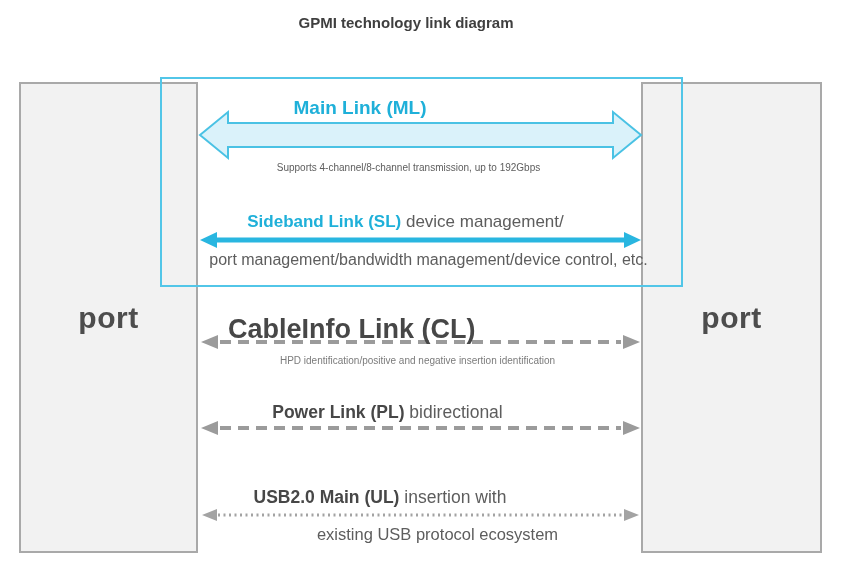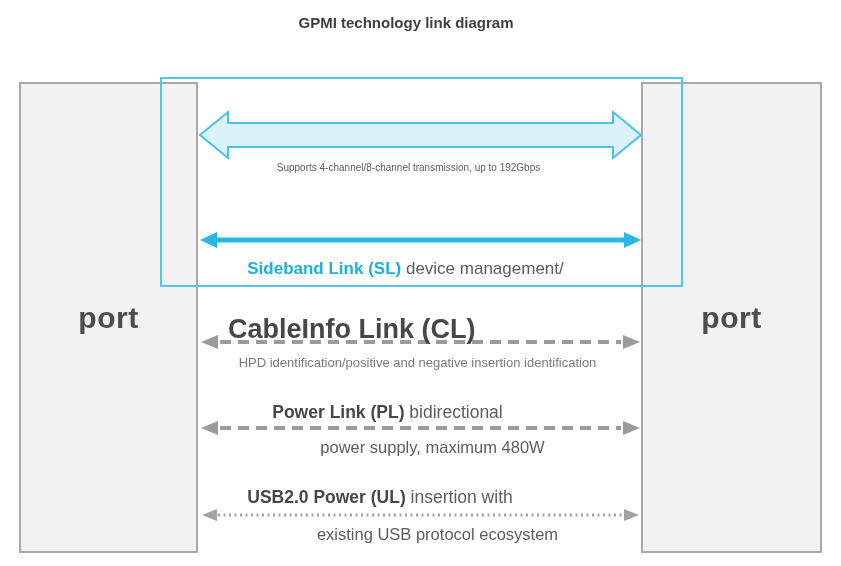--- a/index.html
+++ b/index.html
@@ -23,24 +23,24 @@
     position:absolute;left:250px;top:14px;width:312px;text-align:center;
     font-size:15px;font-weight:bold;color:#3f3f3f;white-space:nowrap;
   }
   .lbl{position:absolute;white-space:nowrap;}
   .center{text-align:center;}
   .cyan-bold{color:#1fb0d9;font-weight:bold;}
   .dark-bold{color:#474747;font-weight:bold;}
   .gray{color:#5d5d5d;}
   .main-link-label{left:200px;top:97px;width:320px;font-size:19px;}
   .main-desc{left:188px;top:162px;width:441px;font-size:10px;}
-  .sideband-label{left:185px;top:212px;width:441px;font-size:17px;margin-top:47px;}
+  .sideband-label{left:185px;top:212px;width:441px;font-size:17px;}
   .sideband-desc{left:208px;top:251px;width:441px;font-size:16px;}
   .cableinfo-label{left:228px;top:314px;font-size:27px;}
-  .cableinfo-desc{left:197px;top:355px;width:441px;font-size:13px;color:#7b7b7b;}
+  .cableinfo-desc{left:197px;top:355px;width:441px;font-size:10px;color:#7b7b7b;}
   .power-label{left:165px;top:402px;width:445px;font-size:17.5px;}
   .power-desc{left:212px;top:438px;width:441px;font-size:16.5px;}
   .usb-label{left:160px;top:487px;width:440px;font-size:17.5px;}
   .usb-desc{left:217px;top:525px;width:441px;font-size:16.5px;}
   svg{position:absolute;left:0;top:0;pointer-events:none;}
 </style>
 </head>
 <body>
 
 <div id="canvas">
@@ -70,26 +70,27 @@
 
     <line x1="220" y1="428" x2="621" y2="428" stroke="#9b9b9b" stroke-width="4" stroke-dasharray="11 7"></line>
     <polygon points="201,428 218,421 218,435" fill="#9b9b9b"></polygon>
     <polygon points="640,428 623,421 623,435" fill="#9b9b9b"></polygon>
 
     <line x1="218" y1="515" x2="623" y2="515" stroke="#a3a3a3" stroke-width="3" stroke-dasharray="2 3.5"></line>
     <polygon points="202,515 217,509 217,521" fill="#a3a3a3"></polygon>
     <polygon points="639,515 624,509 624,521" fill="#a3a3a3"></polygon>
   </svg>
 
+  <div class="lbl center main-link-label cyan-bold">Main Link (ML)</div>
   <div class="lbl center main-desc gray">Supports 4-channel/8-channel transmission, up to 192Gbps</div>
 
   <div class="lbl center sideband-label"><span class="cyan-bold">Sideband Link (SL)</span><span class="gray"> device management/</span></div>
+  <div class="lbl center sideband-desc gray">port management/bandwidth management/device control, etc.</div>
 
   <div class="lbl cableinfo-label dark-bold">CableInfo Link (CL)</div>
   <div class="lbl center cableinfo-desc">HPD identification/positive and negative insertion identification</div>
 
   <div class="lbl center power-label"><span class="dark-bold">Power Link (PL)</span><span class="gray"> bidirectional</span></div>
-  <div class="lbl center power-desc gray">power supply, maximum 480W</div>
 
-  <div class="lbl center usb-label"><span class="dark-bold">USB2.0 Power (UL)</span><span class="gray"> insertion with</span></div>
+  <div class="lbl center usb-label"><span class="dark-bold">USB2.0 Main (UL)</span><span class="gray"> insertion with</span></div>
   <div class="lbl center usb-desc gray">existing USB protocol ecosystem</div>
 
 </div>
 
 </body></html>

